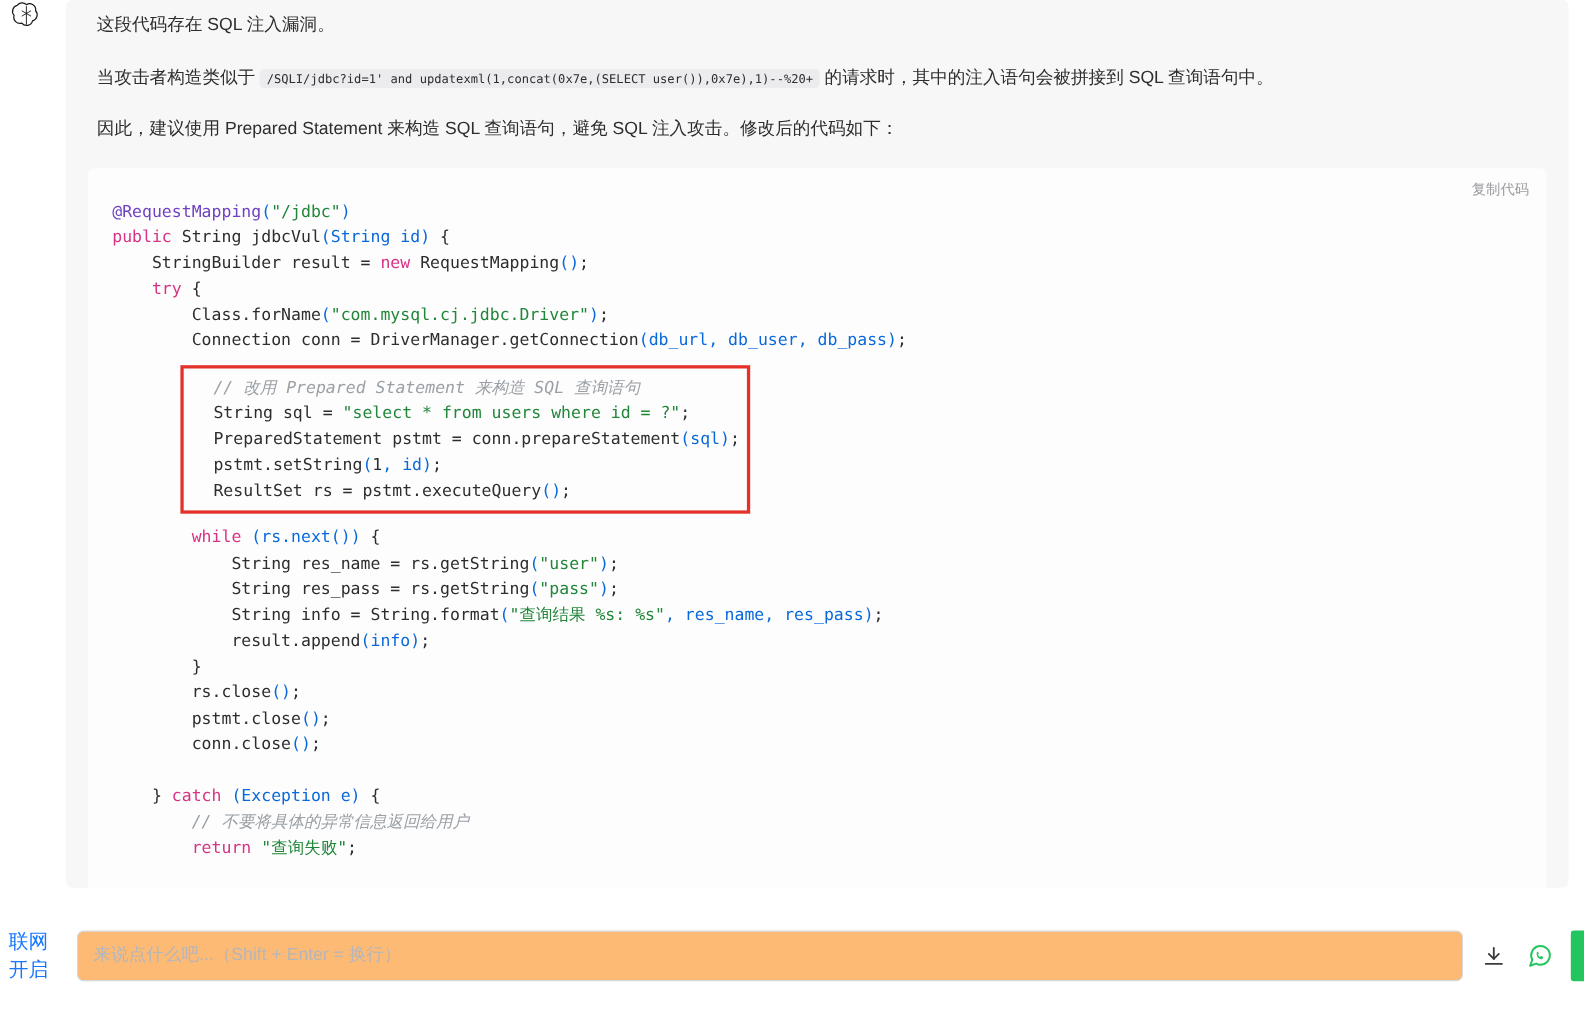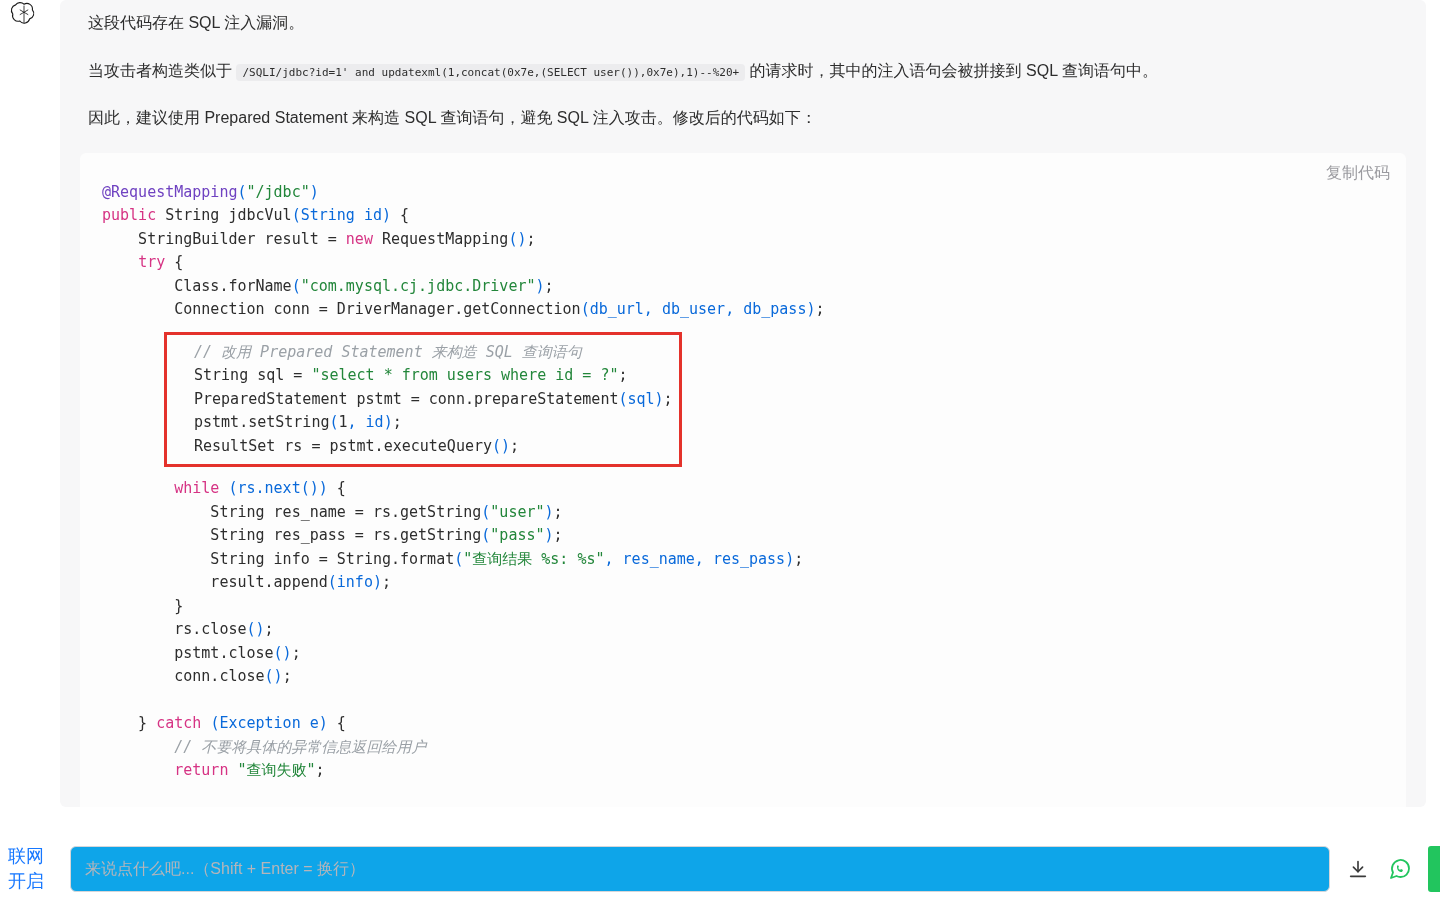--- a/index.html
+++ b/index.html
@@ -49,21 +49,21 @@
     margin: 0 20px;
     background: #fdfdfd;
     border-radius: 6px;
     position: relative;
     padding: 18px 0 0 0;
   }
   .copy-btn {
     position: absolute;
     right: 16px;
     top: 10px;
-    font-size: 16px;
+    font-size: 13px;
     color: #9a9a9f;
     cursor: pointer;
     user-select: none;
   }
   pre.code {
     font-family: ui-monospace, SFMono-Regular, Menlo, Consolas, monospace;
     font-size: 15px;
     line-height: 23.5px;
     color: #2d2d2d;
     padding: 10px 22px 30px 22px;
@@ -101,21 +101,21 @@
     text-align: left;
   }
   .input-wrap {
     flex: 1;
     border: 1px solid #d6d6d9;
     border-radius: 6px;
     height: 46px;
     display: flex;
     align-items: center;
     padding: 0 14px;
-    background: #0ea5e9;
+    background: #fdba74;
   }
   .input-wrap input {
     border: none;
     outline: none;
     width: 100%;
     font-size: 16px;
     color: #333;
     background: transparent;
   }
   .input-wrap input::placeholder { color: #b5b5ba; }

